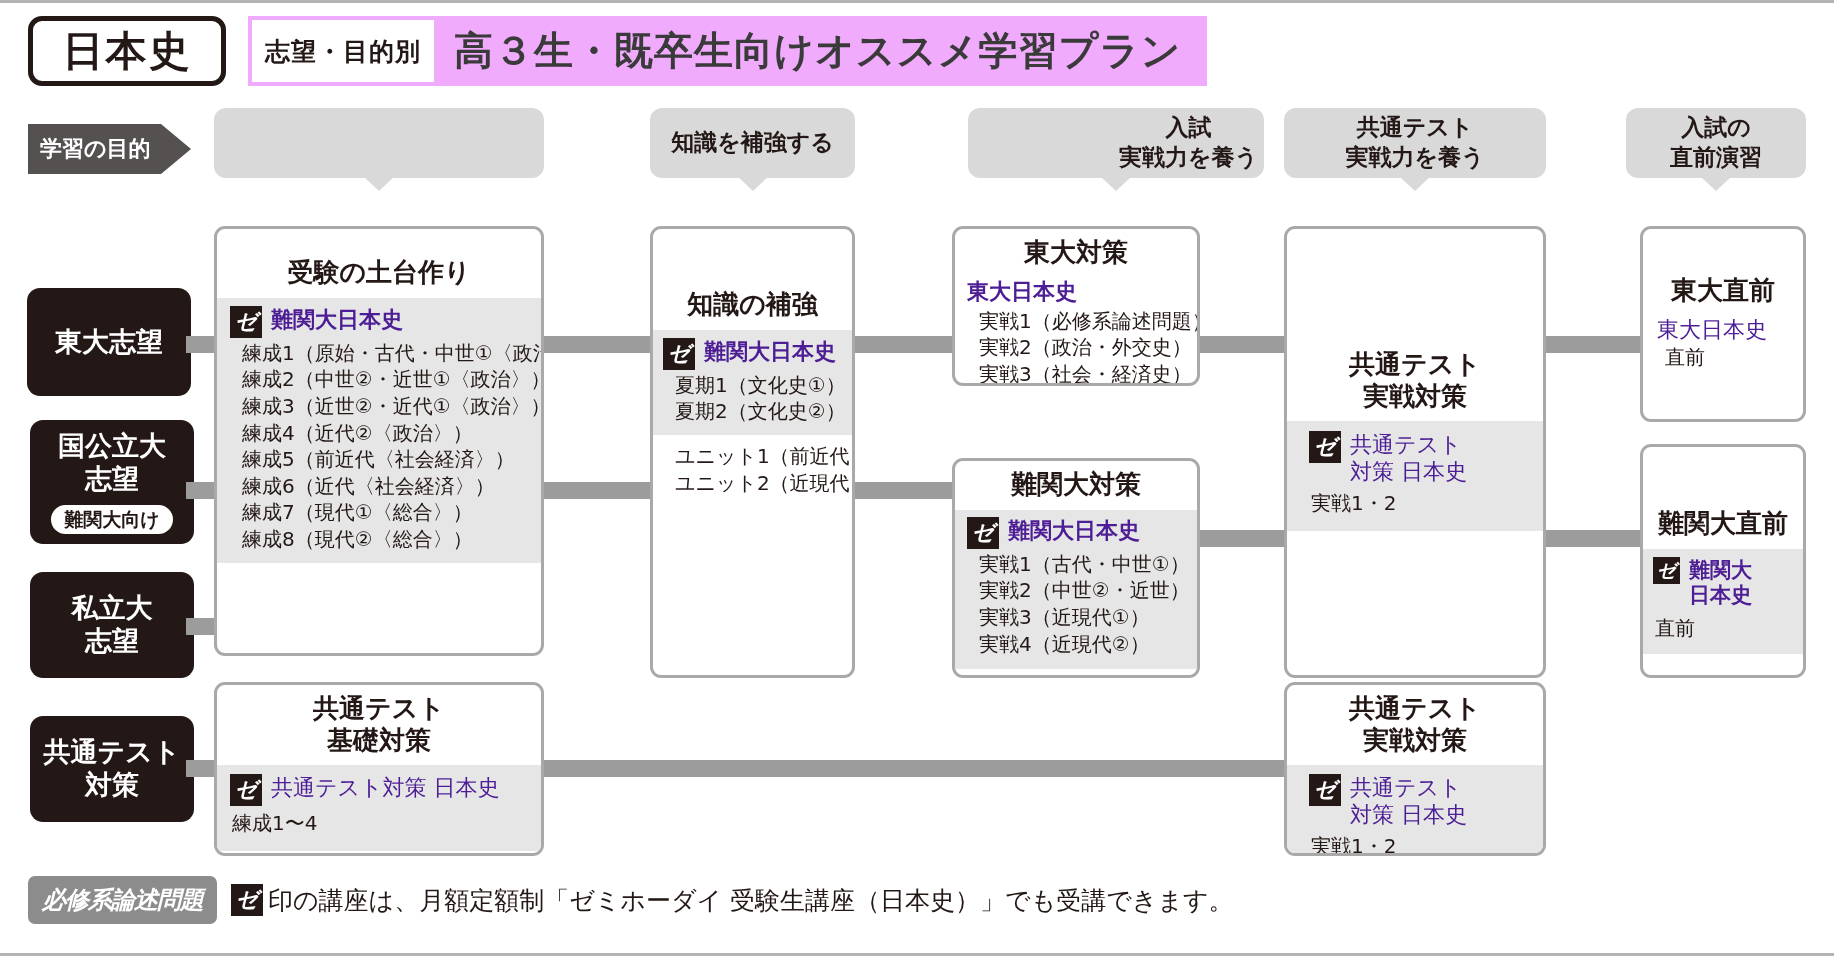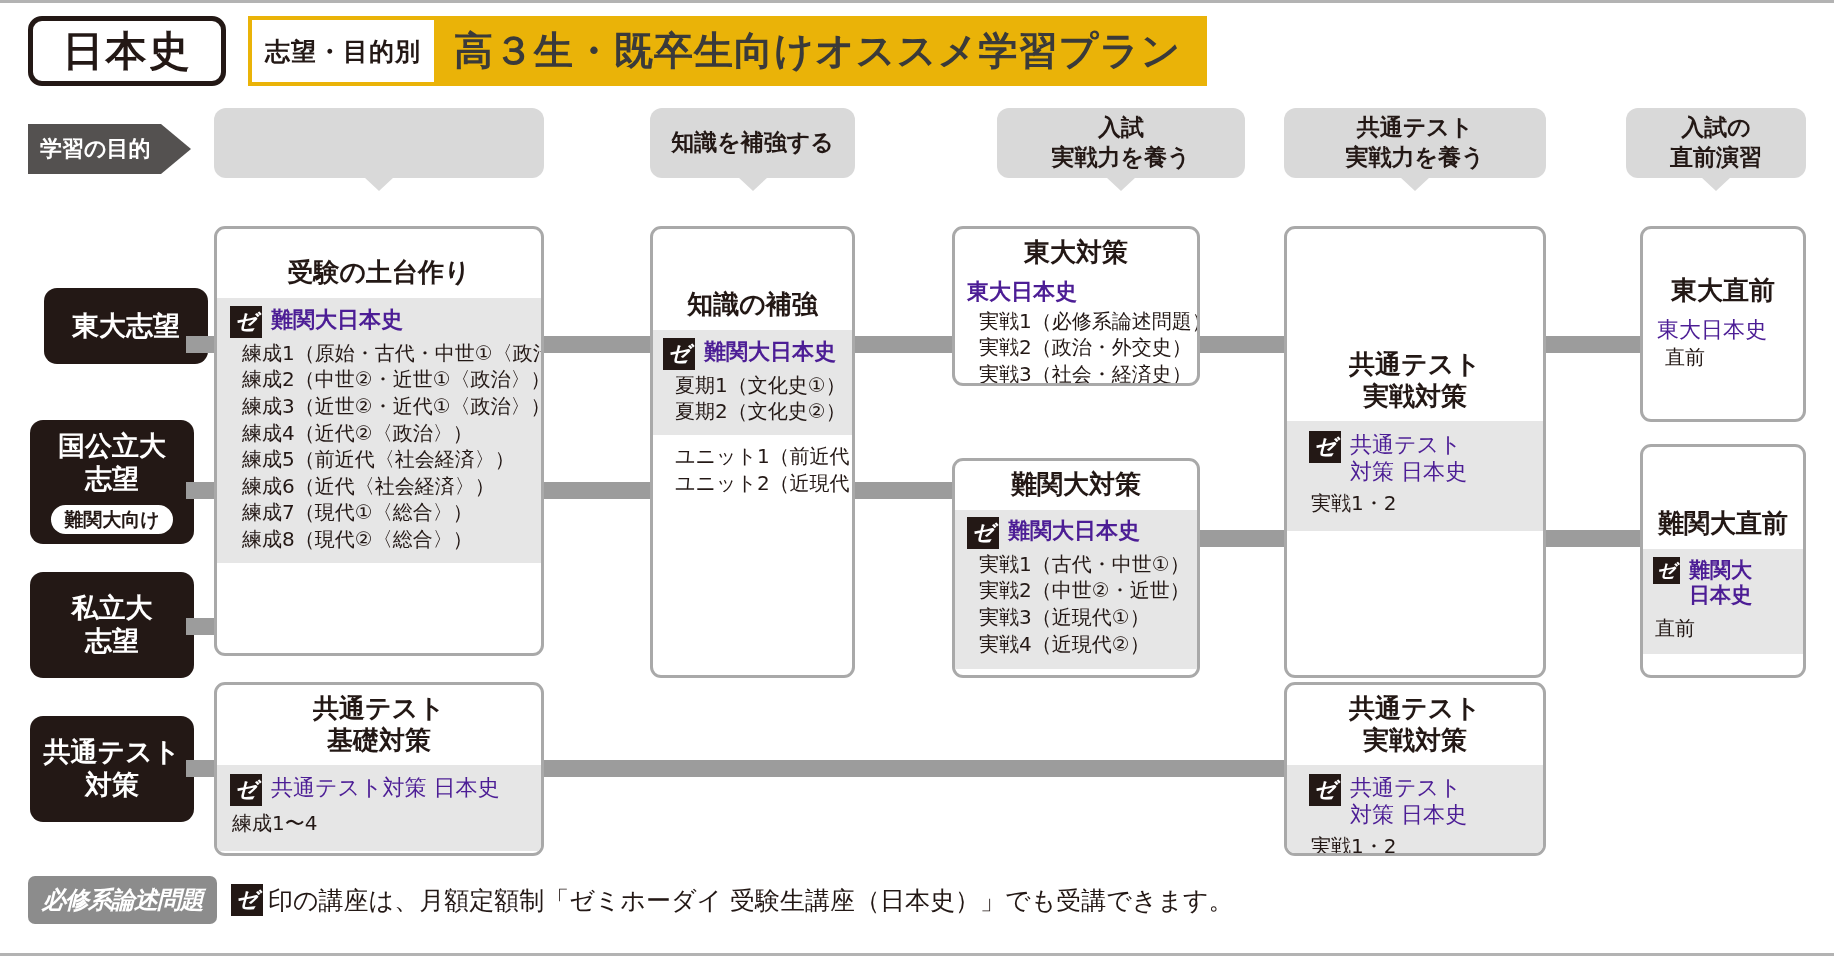--- a/index.html
+++ b/index.html
@@ -22,21 +22,21 @@
   .hairline.bottom{top:953px;}
 
   
   #header{position:absolute;left:28px;top:16px;height:70px;display:flex;align-items:stretch;}
   .subject-chip{
     border:5px solid #231815;border-radius:14px;background:#fff;
     display:flex;align-items:center;justify-content:center;
     width:198px;box-sizing:border-box;
     font-weight:bold;font-size:41px;letter-spacing:2px;color:#231815;
   }
-  .title-bar{display:flex;align-items:stretch;margin-left:22px;background:#eab308;}
+  .title-bar{display:flex;align-items:stretch;margin-left:22px;background:#f0abfc;}
   .title-tag{
     background:#ffffff;display:flex;align-items:center;justify-content:center;
     padding:0 13px;margin:4px 0 4px 4px;
     font-weight:bold;font-size:25px;letter-spacing:1px;color:#231815;
   }
   .title-main{
     display:flex;align-items:center;padding:0 26px 0 20px;
     font-weight:bold;font-size:39px;letter-spacing:1px;color:#3a3a3a;
   }
 
@@ -137,37 +137,37 @@
     <div class="pa-tip"></div>
   </div>
 
   <div class="col-head" style="left:214px;top:108px;width:330px;height:70px;">
     <span class="tail"></span>
   </div>
   <div class="col-head" style="left:650px;top:108px;width:205px;height:70px;">
     <span style="white-space:pre-line">知識を補強する</span>
     <span class="tail"></span>
   </div>
-  <div class="col-head" style="left:997px;top:108px;width:248px;height:70px;">
+  <div class="col-head" style="left:968px;top:108px;width:296px;height:70px;justify-content:flex-end;">
     <span style="white-space:pre-line">入試
 実戦力を養う</span>
     <span class="tail"></span>
   </div>
   <div class="col-head" style="left:1284px;top:108px;width:262px;height:70px;">
     <span style="white-space:pre-line">共通テスト
 実戦力を養う</span>
     <span class="tail"></span>
   </div>
   <div class="col-head" style="left:1626px;top:108px;width:180px;height:70px;">
     <span style="white-space:pre-line">入試の
 直前演習</span>
     <span class="tail"></span>
   </div>
 
-  <div class="goal" style="left:44px;top:288px;width:164px;height:76px;">
+  <div class="goal" style="left:27px;top:288px;width:164px;height:108px;">
     <span style="white-space:pre-line">東大志望</span>
   </div>
   <div class="goal" style="left:30px;top:420px;width:164px;height:124px;">
     <span style="white-space:pre-line">国公立大
 志望</span>
     <span class="sub">難関大向け</span>
   </div>
   <div class="goal" style="left:30px;top:572px;width:164px;height:106px;">
     <span style="white-space:pre-line">私立大
 志望</span>

